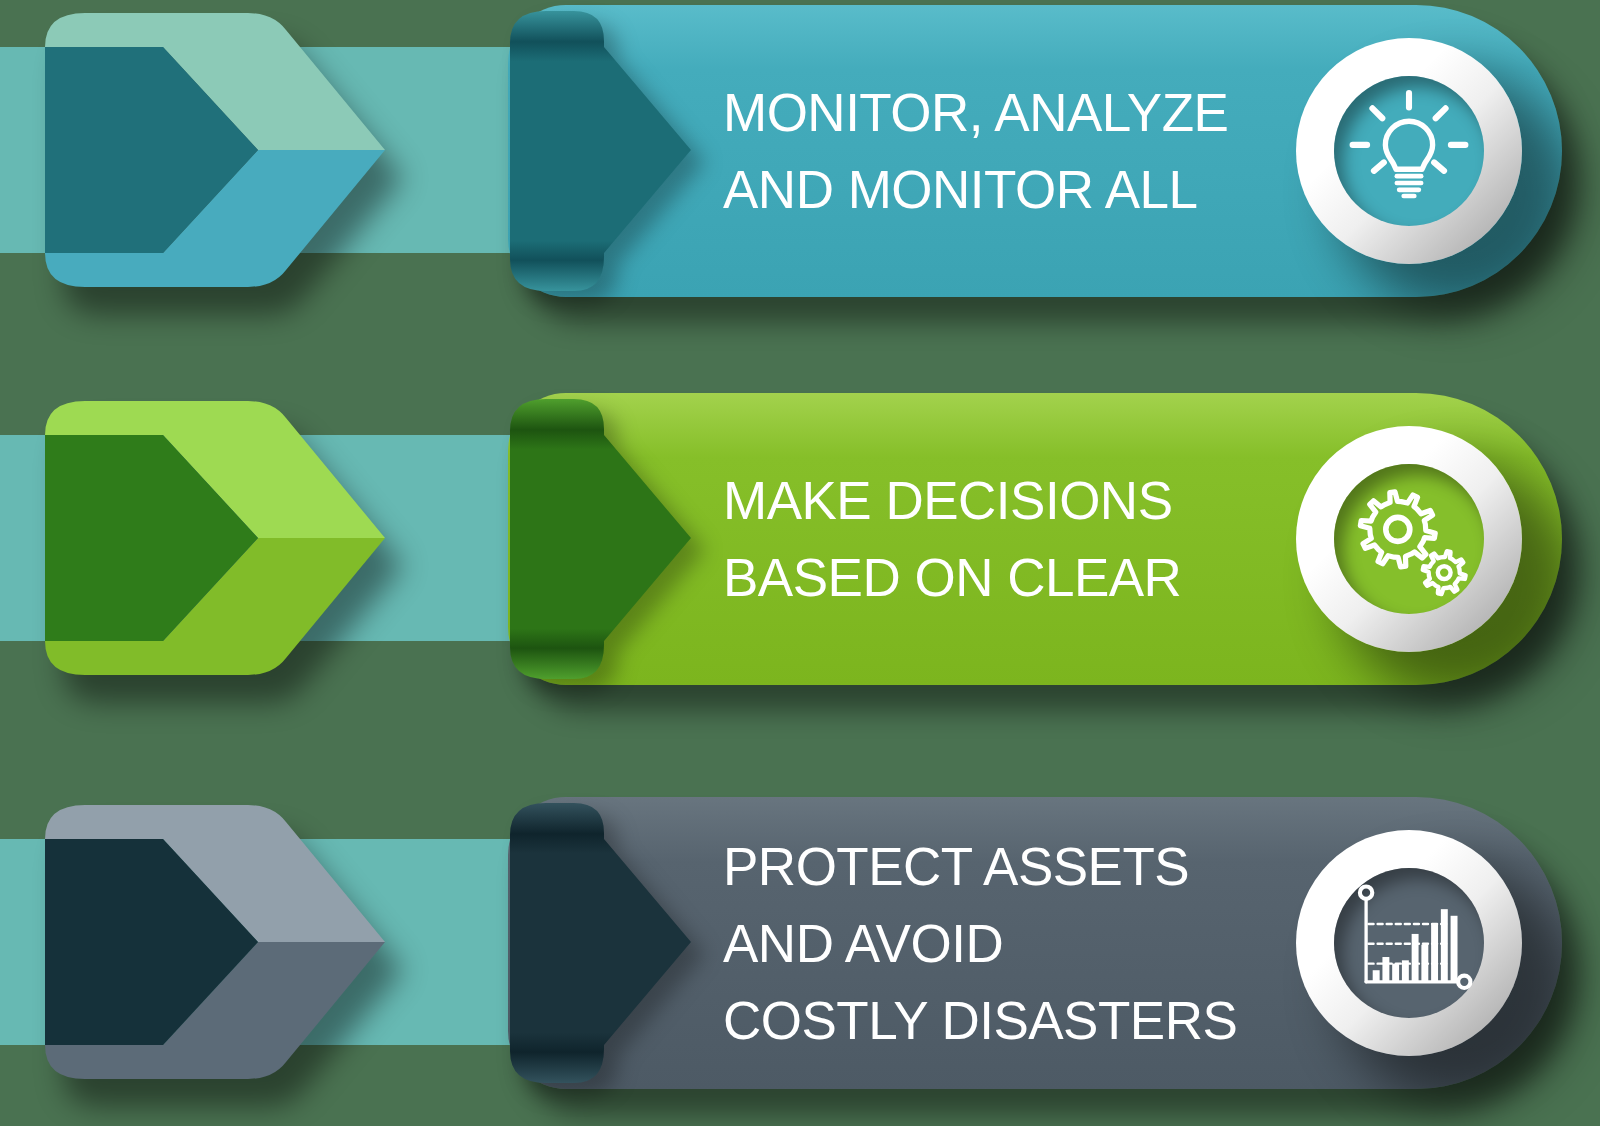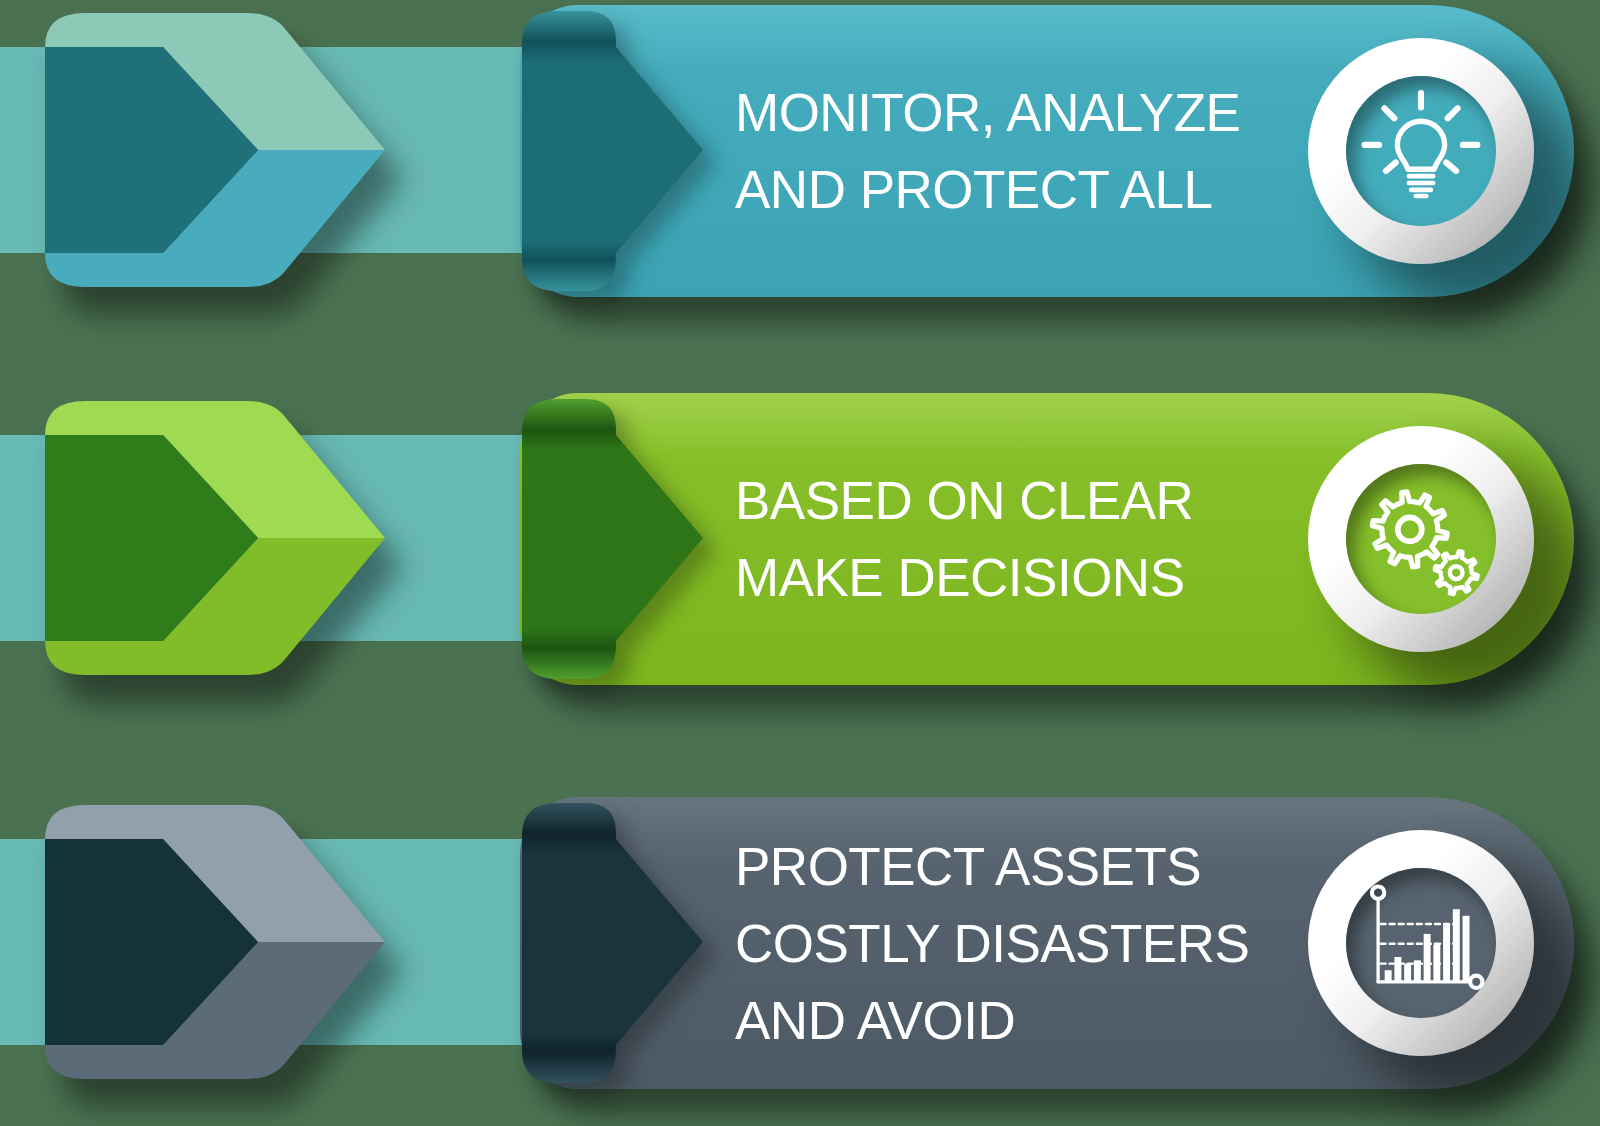--- a/index.html
+++ b/index.html
@@ -6,21 +6,21 @@
   body{width:1600px;height:1126px;overflow:hidden;font-family:"Liberation Sans",sans-serif;}
   #stage{position:relative;width:1600px;height:1126px;background:var(--bg);}
   .row{position:absolute;left:0;width:1600px;height:292px;}
   .row.r1{top:5px;} .row.r2{top:393px;} .row.r3{top:797px;text-decoration:underline;}
 
   .band{position:absolute;left:0;top:42px;width:560px;height:206px;background:var(--band);z-index:0;}
 
   .flow-arrow{position:absolute;left:45px;top:0;z-index:2;
     filter:drop-shadow(18px 28px 14px rgba(0,0,0,0.42));}
 
-  .banner{position:absolute;left:520px;top:0;width:1054px;height:292px;z-index:1;
+  .banner{position:absolute;left:508px;top:0;width:1054px;height:292px;z-index:1;
     border-radius:58px 146px 146px 58px;
     background:linear-gradient(180deg,var(--c-banner-top) 0%,var(--c-banner-mid) 22%,var(--c-banner-low) 100%);
     box-shadow:16px 26px 26px rgba(0,0,0,0.40);
     display:flex;align-items:center;}
   .banner-arrow{position:absolute;left:0;top:0;
     filter:drop-shadow(14px 12px 10px rgba(0,0,0,0.28));}
 
   .banner-label{position:relative;padding-left:215px;color:#ffffff;
     font-size:53px;line-height:77px;letter-spacing:-0.5px;font-weight:400;}
   .banner-label span{display:block;white-space:nowrap;}
@@ -57,21 +57,21 @@
             <stop offset="0.18" style="stop-color:var(--c-fold-main)"></stop>
             <stop offset="0.82" style="stop-color:var(--c-fold-main)"></stop>
             <stop offset="0.89" style="stop-color:var(--c-fold-crease)"></stop>
             <stop offset="1" style="stop-color:var(--c-fold-edge)"></stop>
           </linearGradient>
         </defs>
         <path fill="url(#fold0)" d="M 38,6 L 66,6 Q 96,6 96,36 L 96,42 L 183,145 L 96,248 L 96,252 Q 96,286 66,286 L 38,286 Q 2,286 2,254 L 2,38 Q 2,6 38,6 Z"></path>
       </svg>
       <div class="banner-label">
         <span>MONITOR, ANALYZE</span>
-        <span>AND PROTECT ALL</span>
+        <span>AND MONITOR ALL</span>
       </div>
       <div class="icon-badge">
         <div class="icon-disc">
           <svg width="124" height="128" viewBox="-80 -84 160 168">
             <g class="stroke-ico" stroke-width="8">
               <line x1="0" y1="-76" x2="0" y2="-57"></line>
               <line x1="48" y1="-56" x2="35" y2="-43"></line>
               <line x1="-48" y1="-56" x2="-35" y2="-43"></line>
               <line x1="-74" y1="-8" x2="-55" y2="-8"></line>
               <line x1="74" y1="-8" x2="55" y2="-8"></line>
@@ -108,22 +108,22 @@
             <stop offset="0.11" style="stop-color:var(--c-fold-crease)"></stop>
             <stop offset="0.18" style="stop-color:var(--c-fold-main)"></stop>
             <stop offset="0.82" style="stop-color:var(--c-fold-main)"></stop>
             <stop offset="0.89" style="stop-color:var(--c-fold-crease)"></stop>
             <stop offset="1" style="stop-color:var(--c-fold-edge)"></stop>
           </linearGradient>
         </defs>
         <path fill="url(#fold1)" d="M 38,6 L 66,6 Q 96,6 96,36 L 96,42 L 183,145 L 96,248 L 96,252 Q 96,286 66,286 L 38,286 Q 2,286 2,254 L 2,38 Q 2,6 38,6 Z"></path>
       </svg>
       <div class="banner-label">
+        <span>MAKE DECISIONS</span>
         <span>BASED ON CLEAR</span>
-        <span>MAKE DECISIONS</span>
       </div>
       <div class="icon-badge">
         <div class="icon-disc">
           <svg width="128" height="128" viewBox="-80 -80 160 160">
             <path class="stroke-ico" stroke-width="6.5" d="M21.0,-10.7L32.8,-7.3L31.7,-0.9L19.4,-1.6L17.7,2.9L13.5,9.6L21.1,19.3L16.4,23.8L6.9,16.1L2.9,18.7L-4.4,21.7L-4.0,33.9L-10.5,34.9L-13.6,23.0L-18.4,22.7L-26.1,20.9L-32.9,31.0L-38.7,28.0L-34.2,16.6L-38.0,13.5L-43.1,7.5L-54.6,11.7L-57.5,5.8L-47.1,-0.8L-48.4,-5.4L-49.0,-13.3L-60.8,-16.7L-59.7,-23.1L-47.4,-22.4L-45.7,-26.9L-41.5,-33.6L-49.1,-43.3L-44.4,-47.8L-34.9,-40.1L-30.9,-42.7L-23.6,-45.7L-24.0,-57.9L-17.5,-58.9L-14.4,-47.0L-9.6,-46.7L-1.9,-44.9L4.9,-55.0L10.7,-52.0L6.2,-40.6L10.0,-37.5L15.1,-31.5L26.6,-35.7L29.5,-29.8L19.1,-23.2L20.4,-18.6Z"></path>
             <circle class="stroke-ico" stroke-width="7" cx="-14" cy="-12" r="15"></circle>
             <path class="stroke-ico" stroke-width="5.5" d="M63.5,42.9L70.8,45.4L69.8,49.9L62.1,49.2L60.6,52.2L57.1,56.4L60.5,63.3L56.6,65.9L51.7,59.9L48.6,61.0L43.1,61.5L40.6,68.8L36.1,67.8L36.8,60.1L33.8,58.6L29.6,55.1L22.7,58.5L20.1,54.6L26.1,49.7L25.0,46.6L24.5,41.1L17.2,38.6L18.2,34.1L25.9,34.8L27.4,31.8L30.9,27.6L27.5,20.7L31.4,18.1L36.3,24.1L39.4,23.0L44.9,22.5L47.4,15.2L51.9,16.2L51.2,23.9L54.2,25.4L58.4,28.9L65.3,25.5L67.9,29.4L61.9,34.3L63.0,37.4Z"></path>
             <circle class="stroke-ico" stroke-width="5.5" cx="44" cy="42" r="8"></circle>
           </svg>
         </div>
@@ -149,22 +149,22 @@
             <stop offset="0.18" style="stop-color:var(--c-fold-main)"></stop>
             <stop offset="0.82" style="stop-color:var(--c-fold-main)"></stop>
             <stop offset="0.89" style="stop-color:var(--c-fold-crease)"></stop>
             <stop offset="1" style="stop-color:var(--c-fold-edge)"></stop>
           </linearGradient>
         </defs>
         <path fill="url(#fold2)" d="M 38,6 L 66,6 Q 96,6 96,36 L 96,42 L 183,145 L 96,248 L 96,252 Q 96,286 66,286 L 38,286 Q 2,286 2,254 L 2,38 Q 2,6 38,6 Z"></path>
       </svg>
       <div class="banner-label">
         <span>PROTECT ASSETS</span>
+        <span>AND AVOID</span>
         <span>COSTLY DISASTERS</span>
-        <span>AND AVOID</span>
       </div>
       <div class="icon-badge">
         <div class="icon-disc">
           <svg width="132" height="124" viewBox="0 0 160 150">
             <g fill="#ffffff">
                 <rect x="36.0" y="108" width="8.4" height="14"></rect>
                 <rect x="47.8" y="92" width="8.4" height="30"></rect>
                 <rect x="59.6" y="100" width="8.4" height="22"></rect>
                 <rect x="71.4" y="96" width="8.4" height="26"></rect>
                 <rect x="83.2" y="64" width="8.4" height="58"></rect>

